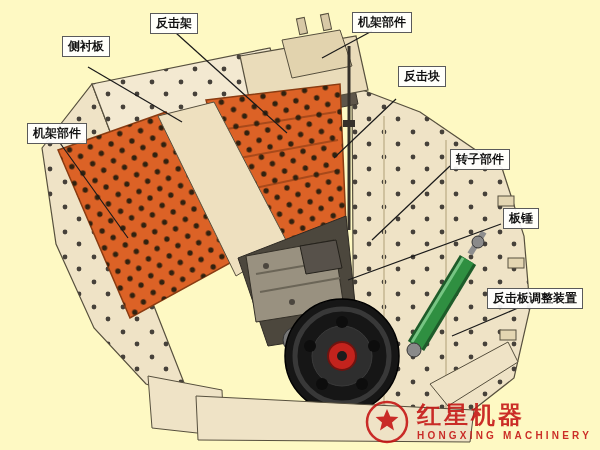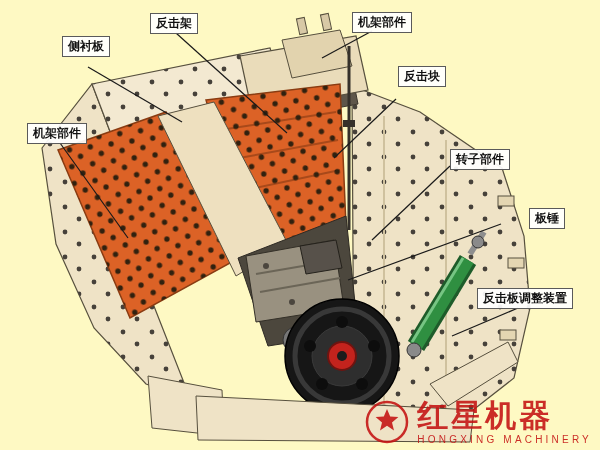--- a/index.html
+++ b/index.html
@@ -16,22 +16,22 @@
     border:1px solid #5a5a5a;
     padding:1px 5px;
     white-space:nowrap;
     z-index:5;
   }
   .watermark{
     position:absolute;right:8px;bottom:5px;
     display:flex;align-items:center;gap:7px;
     color:#c41212;opacity:0.88;z-index:6;
   }
-  .wm-cn{font-size:31px;font-weight:bold;letter-spacing:3px;line-height:1;}
-  .wm-en{font-size:10px;font-weight:normal;letter-spacing:3.2px;margin-top:3px;text-align:center;}
+  .wm-cn{font-size:24px;font-weight:bold;letter-spacing:3px;line-height:1;}
+  .wm-en{font-size:10px;font-weight:bold;letter-spacing:3.2px;margin-top:3px;text-align:center;}
 </style>
 </head>
 <body>
 
 <div class="stage">
 
   <svg class="art" width="600" height="450" viewBox="0 0 600 450">
     <defs>
       <pattern id="boltsOrange" width="21" height="17" patternUnits="userSpaceOnUse" patternTransform="rotate(-8)">
         <circle cx="6" cy="5" r="2.7" fill="#31210f"></circle>
@@ -142,22 +142,22 @@
       <line x1="518" y1="308" x2="452" y2="336"></line>
     </g>
   </svg>
 
   <div class="label" style="left:150px;top:13px">反击架</div>
   <div class="label" style="left:352px;top:12px">机架部件</div>
   <div class="label" style="left:62px;top:36px">侧衬板</div>
   <div class="label" style="left:398px;top:66px">反击块</div>
   <div class="label" style="left:27px;top:123px">机架部件</div>
   <div class="label" style="left:450px;top:149px">转子部件</div>
-  <div class="label" style="left:529px;top:208px">板锤</div>
-  <div class="label" style="left:477px;top:288px">反击板调整装置</div>
+  <div class="label" style="left:503px;top:208px">板锤</div>
+  <div class="label" style="left:487px;top:288px">反击板调整装置</div>
 
   <div class="watermark">
     <svg width="46" height="46" viewBox="0 0 46 46">
       <circle cx="23" cy="23" r="20" fill="none" stroke="#c41212" stroke-width="2.5"></circle>
       <polygon points="23,10 26.2,17.6 34.4,18 28,23.4 30,31.5 23,26.8 16,31.5 18,23.4 11.6,18 19.8,17.6" fill="#c41212"></polygon>
     </svg>
     <div>
       <div class="wm-cn">红星机器</div>
       <div class="wm-en">HONGXING MACHINERY</div>
     </div>

